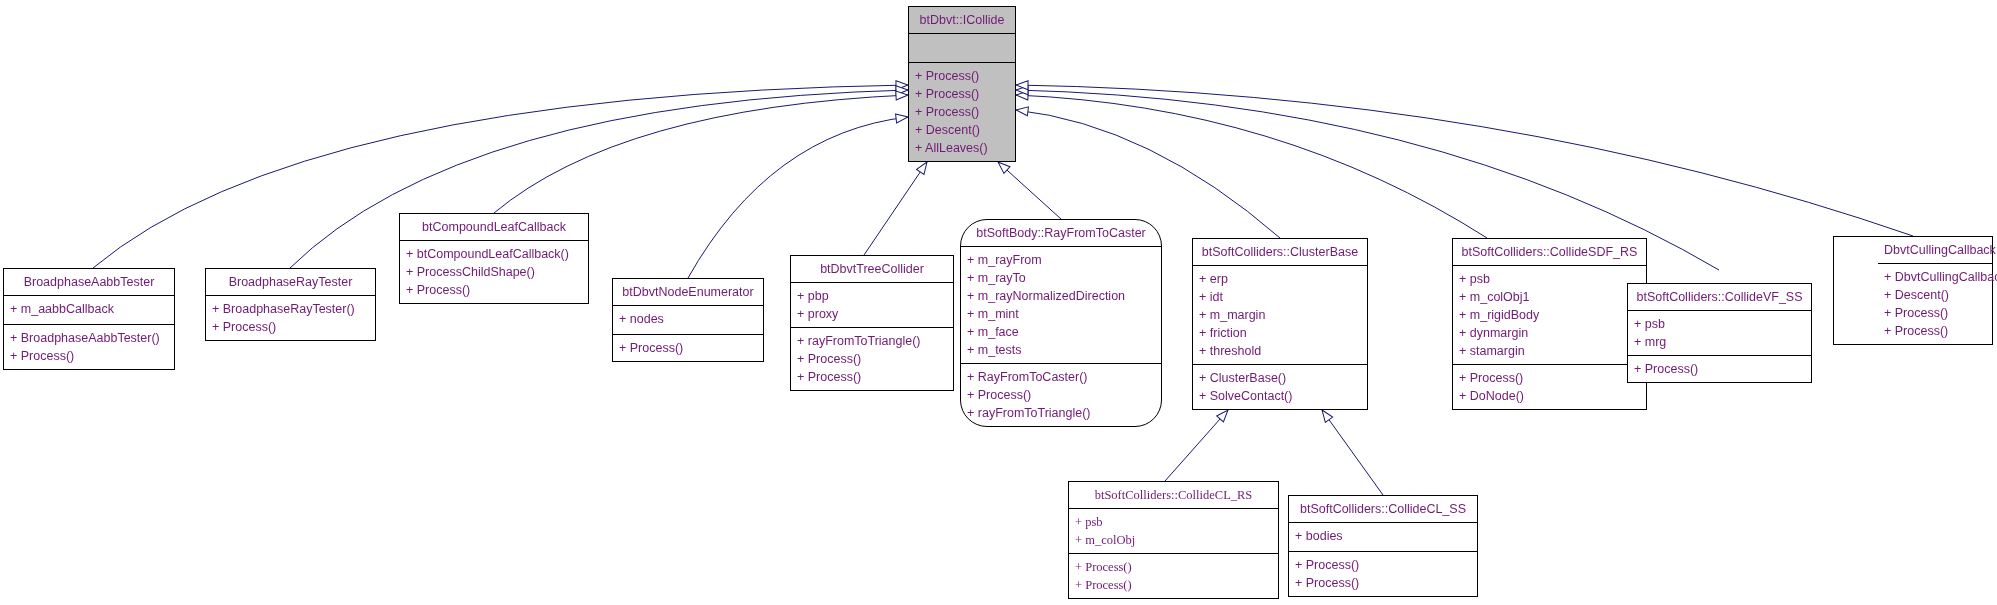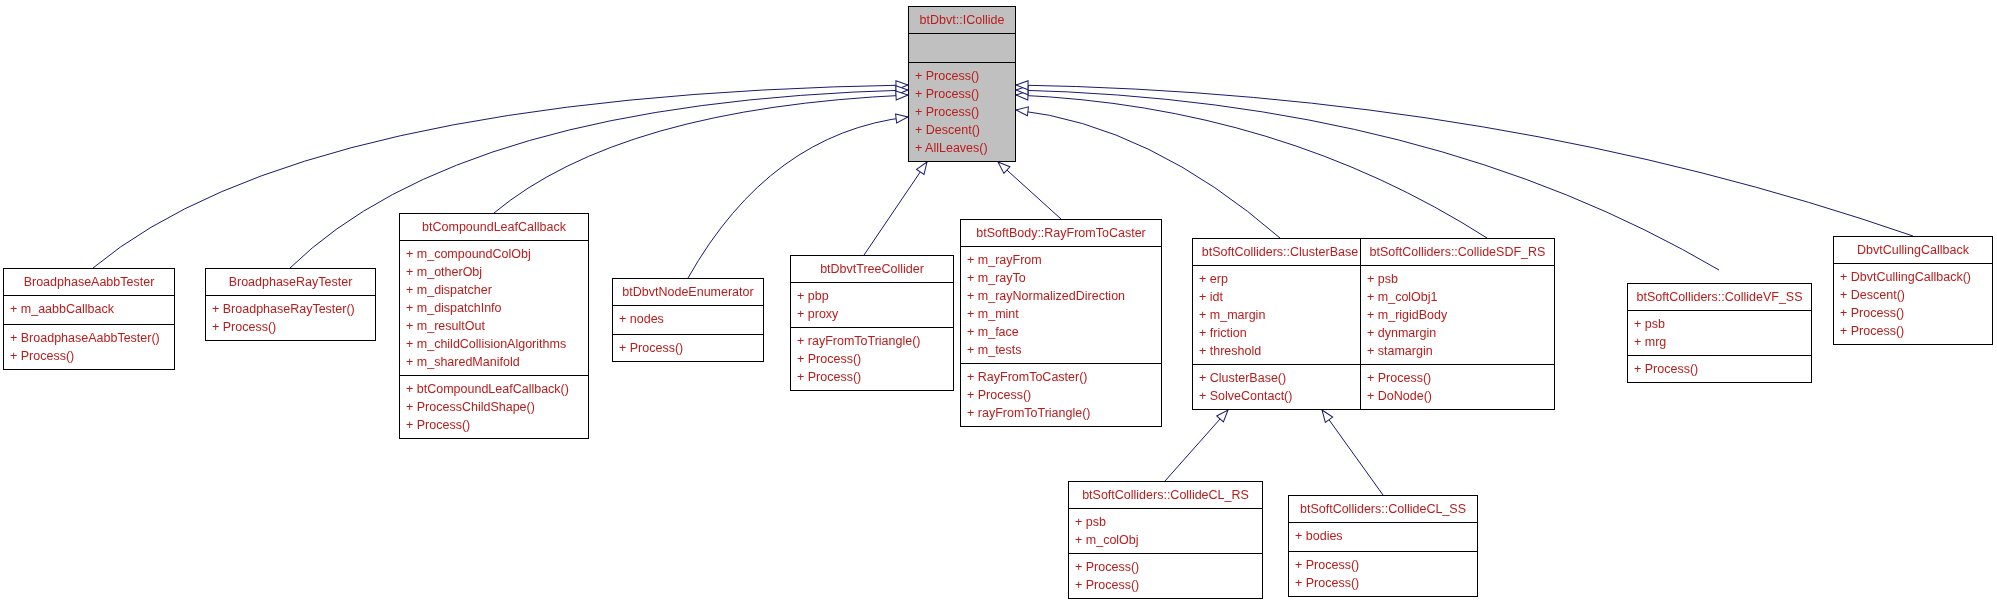--- a/index.html
+++ b/index.html
@@ -10,21 +10,21 @@
     font-family:"Liberation Sans", sans-serif;
     overflow:hidden;
   }
   svg.edge-layer { position:absolute; left:0; top:0; display:block; }
   .uml-box {
     position:absolute;
     box-sizing:border-box;
     background:#ffffff;
     border:1px solid #000000;
     font-size:12.5px;
-    color:#b91c1c;
+    color:#701a75;
   }
   .uml-title {
     text-align:center;
     line-height:16px;
     padding:5px 6px;
     border-bottom:1px solid #000000;
     white-space:nowrap;
   }
   .uml-attrs {
     padding:4px 6px;
@@ -92,29 +92,20 @@
   <div class="uml-box" style="left:205px; top:268px; width:171px;">
     <div class="uml-title">BroadphaseRayTester</div>
     <div class="uml-methods">
         <div class="uml-row">+ BroadphaseRayTester()</div>
         <div class="uml-row">+ Process()</div>
       </div>
   </div>
 
   <div class="uml-box" style="left:399px; top:213px; width:190px;">
     <div class="uml-title">btCompoundLeafCallback</div>
-    <div class="uml-attrs">
-        <div class="uml-row">+ m_compoundColObj</div>
-        <div class="uml-row">+ m_otherObj</div>
-        <div class="uml-row">+ m_dispatcher</div>
-        <div class="uml-row">+ m_dispatchInfo</div>
-        <div class="uml-row">+ m_resultOut</div>
-        <div class="uml-row">+ m_childCollisionAlgorithms</div>
-        <div class="uml-row">+ m_sharedManifold</div>
-      </div>
     <div class="uml-methods">
         <div class="uml-row">+ btCompoundLeafCallback()</div>
         <div class="uml-row">+ ProcessChildShape()</div>
         <div class="uml-row">+ Process()</div>
       </div>
   </div>
 
   <div class="uml-box" style="left:612px; top:278px; width:152px;">
     <div class="uml-title">btDbvtNodeEnumerator</div>
     <div class="uml-attrs">
@@ -131,21 +122,21 @@
         <div class="uml-row">+ pbp</div>
         <div class="uml-row">+ proxy</div>
       </div>
     <div class="uml-methods">
         <div class="uml-row">+ rayFromToTriangle()</div>
         <div class="uml-row">+ Process()</div>
         <div class="uml-row">+ Process()</div>
       </div>
   </div>
 
-  <div class="uml-box" style="left:960px; top:219px; width:202px;">
+  <div class="uml-box" style="left:960px; top:219px; width:202px;border-radius:27px;">
     <div class="uml-title">btSoftBody::RayFromToCaster</div>
     <div class="uml-attrs">
         <div class="uml-row">+ m_rayFrom</div>
         <div class="uml-row">+ m_rayTo</div>
         <div class="uml-row">+ m_rayNormalizedDirection</div>
         <div class="uml-row">+ m_mint</div>
         <div class="uml-row">+ m_face</div>
         <div class="uml-row">+ m_tests</div>
       </div>
     <div class="uml-methods">
@@ -163,21 +154,21 @@
         <div class="uml-row">+ m_margin</div>
         <div class="uml-row">+ friction</div>
         <div class="uml-row">+ threshold</div>
       </div>
     <div class="uml-methods">
         <div class="uml-row">+ ClusterBase()</div>
         <div class="uml-row">+ SolveContact()</div>
       </div>
   </div>
 
-  <div class="uml-box" style="left:1360px; top:238px; width:195px;">
+  <div class="uml-box" style="left:1452px; top:238px; width:195px;">
     <div class="uml-title">btSoftColliders::CollideSDF_RS</div>
     <div class="uml-attrs">
         <div class="uml-row">+ psb</div>
         <div class="uml-row">+ m_colObj1</div>
         <div class="uml-row">+ m_rigidBody</div>
         <div class="uml-row">+ dynmargin</div>
         <div class="uml-row">+ stamargin</div>
       </div>
     <div class="uml-methods">
         <div class="uml-row">+ Process()</div>
@@ -189,31 +180,31 @@
     <div class="uml-title">btSoftColliders::CollideVF_SS</div>
     <div class="uml-attrs">
         <div class="uml-row">+ psb</div>
         <div class="uml-row">+ mrg</div>
       </div>
     <div class="uml-methods">
         <div class="uml-row">+ Process()</div>
       </div>
   </div>
 
-  <div class="uml-box" style="left:1833px; top:236px; width:160px;">
+  <div class="uml-box" style="left:1833px; top:236px; width:160px;padding-left:44px;">
     <div class="uml-title">DbvtCullingCallback</div>
     <div class="uml-methods">
         <div class="uml-row">+ DbvtCullingCallback()</div>
         <div class="uml-row">+ Descent()</div>
         <div class="uml-row">+ Process()</div>
         <div class="uml-row">+ Process()</div>
       </div>
   </div>
 
-  <div class="uml-box" style="left:1068px; top:481px; width:195px;">
+  <div class="uml-box" style="left:1068px; top:481px; width:211px;font-family:Liberation Serif, serif;">
     <div class="uml-title">btSoftColliders::CollideCL_RS</div>
     <div class="uml-attrs">
         <div class="uml-row">+ psb</div>
         <div class="uml-row">+ m_colObj</div>
       </div>
     <div class="uml-methods">
         <div class="uml-row">+ Process()</div>
         <div class="uml-row">+ Process()</div>
       </div>
   </div>

